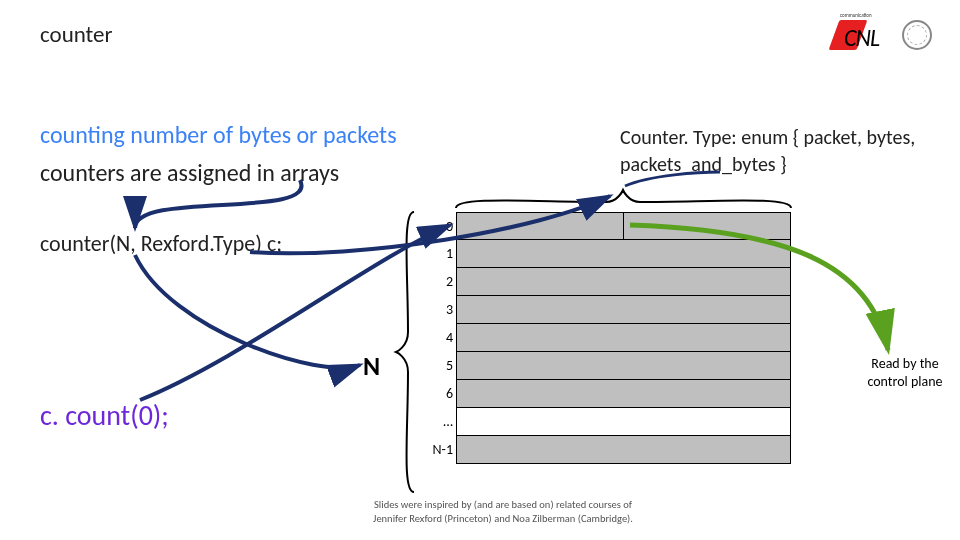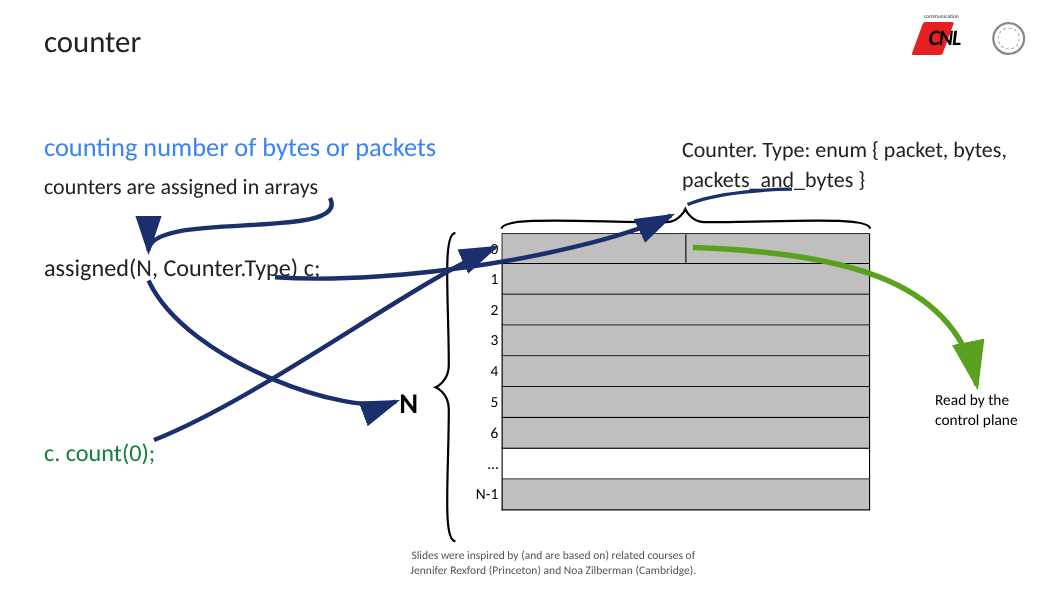--- a/index.html
+++ b/index.html
@@ -8,21 +8,21 @@
     height: 540px;
     font-family: "Segoe UI", "Calibri", Arial, sans-serif;
     background: #fff;
     position: relative;
     overflow: hidden;
   }
   .title {
     position: absolute;
     left: 40px;
     top: 20px;
-    font-size: 28px;
+    font-size: 23px;
     font-weight: 400;
     color: #222;
   }
   .logos {
     position: absolute;
     right: 28px;
     top: 20px;
     display: flex;
     align-items: center;
     gap: 10px;
@@ -36,22 +36,22 @@
     position: absolute;
     left: 0; top: 0;
     width: 28px; height: 30px;
     background: #e62020;
     transform: skewX(-20deg);
     border-radius: 2px;
   }
   .logo-cnl-text {
     position: absolute;
     left: 10px; top: 3px;
-    font-weight: 700;
-    font-size: 20px;
+    font-weight: 400;
+    font-size: 24px;
     font-style: italic;
     color: #000;
     letter-spacing: -1px;
   }
   .logo-cnl-sub {
     position: absolute;
     left: 6px; top: -8px;
     font-size: 5px;
     color: #333;
   }
@@ -73,21 +73,21 @@
     position: absolute;
     left: 40px;
     top: 120px;
     font-size: 24px;
     color: #3b82f6;
   }
   .subtitle-2 {
     position: absolute;
     left: 40px;
     top: 158px;
-    font-size: 20px;
+    font-size: 24px;
     color: #222;
   }
   .enum-text {
     position: absolute;
     left: 620px;
     top: 124px;
     font-size: 20px;
     color: #222;
     line-height: 1.35;
     width: 310px;
@@ -96,38 +96,38 @@
     position: absolute;
     left: 40px;
     top: 230px;
     font-size: 22px;
     color: #222;
   }
   .count-call {
     position: absolute;
     left: 40px;
     top: 398px;
-    font-size: 22px;
-    color: #15803d;
+    font-size: 28px;
+    color: #6d28d9;
   }
   .n-label {
     position: absolute;
     left: 363px;
     top: 350px;
     font-size: 26px;
     font-weight: 600;
     color: #000;
   }
   .read-label {
     position: absolute;
     left: 850px;
     top: 355px;
     font-size: 14px;
     color: #000;
-    text-align: left;
+    text-align: center;
     width: 110px;
     line-height: 1.3;
   }
   
   .array-box {
     position: absolute;
     left: 456px;
     top: 212px;
     width: 335px;
   }
@@ -206,21 +206,21 @@
   <div class="logo-seal">
     <div class="logo-seal-inner"></div>
   </div>
 </div>
 
 <div class="subtitle-1">counting number of bytes or packets</div>
 <div class="subtitle-2">counters are assigned in arrays</div>
 
 <div class="enum-text">Counter. Type: enum { packet, bytes, packets_and_bytes }</div>
 
-<div class="decl">assigned(N, Counter.Type) c;</div>
+<div class="decl">counter(N, Rexford.Type) c;</div>
 
 <div class="count-call">c. count(0);</div>
 
 <div class="n-label">N</div>
 
 <div class="read-label">Read by the control plane</div>
 
 <div class="array-box">
   <div class="array-row array-split">
     <span class="array-idx">0</span>

